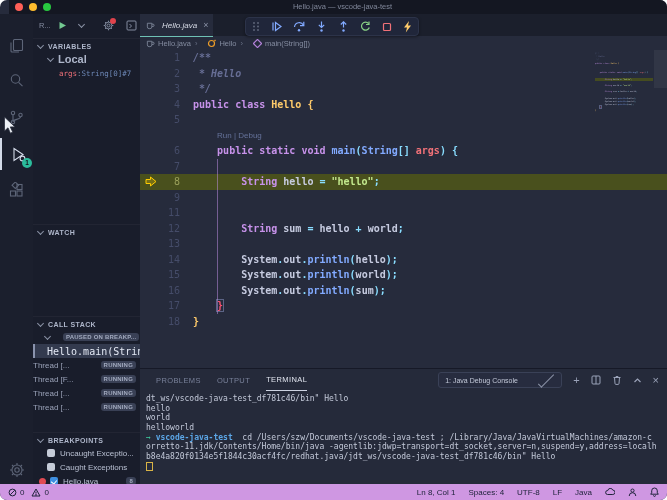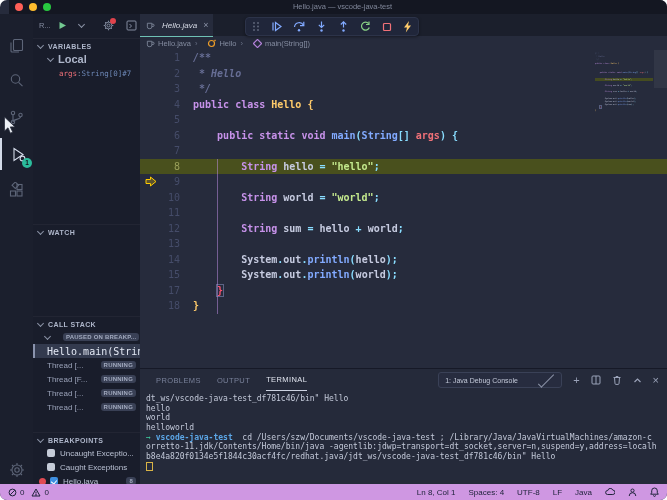--- a/index.html
+++ b/index.html
@@ -23,21 +23,21 @@
   .sb-ico{margin-left:7px;display:flex;align-items:center;position:relative;}
   .sec-head{position:absolute;left:0;width:107px;height:14px;display:flex;align-items:center;
             font-size:7px;font-weight:bold;letter-spacing:.4px;color:#aeb6ca;border-top:1px solid rgba(255,255,255,.04);}
   .chev{display:inline-block;width:4px;height:4px;border-left:1px solid #8a92a6;border-bottom:1px solid #8a92a6;
         transform:rotate(-45deg);margin:0 5px 1px 5px;flex:0 0 auto;}
   .sb-row{position:absolute;left:0;width:107px;height:14px;display:flex;align-items:center;font-size:8px;color:#9aa2b8;}
   .badge{background:#394055;color:#a2aabf;font-size:6px;font-weight:bold;letter-spacing:.2px;border-radius:3px;
          padding:1px 3px;white-space:nowrap;overflow:hidden;}
   #frame-row{background:#333a4e;border-left:2px solid #8a93ad;color:#e3e8f4;
              font-family:"DejaVu Sans Mono",monospace;font-size:10px;}
-  .thread-lbl{white-space:nowrap;overflow:hidden;flex:1 1 auto;margin-left:14px;}
+  .thread-lbl{white-space:nowrap;overflow:hidden;flex:1 1 auto;}
   .thread-badge{margin-right:4px;flex:0 0 auto;}
   .cb{width:8px;height:8px;border-radius:2px;background:#c6ccd8;flex:0 0 auto;position:relative;}
   .cb.on{background:#3f8fe0;}
   .cb.on::after{content:"";position:absolute;left:2px;top:1.5px;width:3px;height:4px;
                 border-right:1.3px solid #fff;border-bottom:1.3px solid #fff;transform:rotate(40deg);}
   .bp-dot{width:7px;height:7px;border-radius:50%;background:#e04a52;flex:0 0 auto;}
   .bp-label{color:#b9c0d2;margin-left:5px;white-space:nowrap;overflow:hidden;flex:1 1 auto;}
   
   #editor{position:absolute;left:140px;top:14px;width:527px;height:354px;background:#262b3c;}
   #tabbar{position:absolute;left:0;top:0;width:527px;height:22px;background:#1b1f2c;}
@@ -344,30 +344,31 @@
       <span>main(String[])</span>
     </div>
 
     <div id="code">
       <div id="code-lines">
           <div class="cl"><span class="ln">1</span><span class="lt"><span class="tk-cm">/**</span></span></div>
           <div class="cl"><span class="ln">2</span><span class="lt"><span class="tk-cm"> * Hello</span></span></div>
           <div class="cl"><span class="ln">3</span><span class="lt"><span class="tk-cm"> */</span></span></div>
           <div class="cl"><span class="ln">4</span><span class="lt"><span class="tk-kw">public class </span><span class="tk-cls">Hello </span><span class="tk-cls">{</span></span></div>
           <div class="cl"><span class="ln">5</span><span class="lt"><span>&nbsp;</span></span></div>
+          <div class="cl lensrow"><span class="lens">Run | Debug</span></div>
           <div class="cl"><span class="ln">6</span><span class="lt"><span class="tk-pl">    </span><span class="tk-kw">public static void </span><span class="tk-fn">main</span><span class="tk-op">(</span><span class="tk-fn">String</span><span class="tk-op">[] </span><span class="tk-pr">args</span><span class="tk-op">) {</span></span></div>
           <div class="cl"><span class="ln">7</span><span class="lt"><span>&nbsp;</span></span></div>
           <div class="cl hl"><span class="ln">8</span><span class="lt"><span class="tk-pl">        </span><span class="tk-kw">String </span><span class="tk-pl">hello </span><span class="tk-op">= </span><span class="tk-str">"hello"</span><span class="tk-op">;</span></span></div>
           <div class="cl"><span class="ln">9</span><span class="lt"><span>&nbsp;</span></span></div>
-          <div class="cl"><span class="ln">10</span><span class="lt"><span class="tk-pl">        </span><span class="tk-kw">String </span><span class="tk-pl">world </span><span class="tk-op">= </span><span class="tk-str">"world"</span><span class="tk-op">;</span></span></div>
           <div class="cl"><span class="ln">11</span><span class="lt"><span>&nbsp;</span></span></div>
           <div class="cl"><span class="ln">12</span><span class="lt"><span class="tk-pl">        </span><span class="tk-kw">String </span><span class="tk-pl">sum </span><span class="tk-op">= </span><span class="tk-pl">hello </span><span class="tk-op">+ </span><span class="tk-pl">world</span><span class="tk-op">;</span></span></div>
           <div class="cl"><span class="ln">13</span><span class="lt"><span>&nbsp;</span></span></div>
           <div class="cl"><span class="ln">14</span><span class="lt"><span class="tk-pl">        </span><span class="tk-pl">System</span><span class="tk-op">.</span><span class="tk-pl">out</span><span class="tk-op">.</span><span class="tk-fn">println</span><span class="tk-op">(</span><span class="tk-pl">hello</span><span class="tk-op">);</span></span></div>
           <div class="cl"><span class="ln">15</span><span class="lt"><span class="tk-pl">        </span><span class="tk-pl">System</span><span class="tk-op">.</span><span class="tk-pl">out</span><span class="tk-op">.</span><span class="tk-fn">println</span><span class="tk-op">(</span><span class="tk-pl">world</span><span class="tk-op">);</span></span></div>
+          <div class="cl"><span class="ln">16</span><span class="lt"><span class="tk-pl">        </span><span class="tk-pl">System</span><span class="tk-op">.</span><span class="tk-pl">out</span><span class="tk-op">.</span><span class="tk-fn">println</span><span class="tk-op">(</span><span class="tk-pl">sum</span><span class="tk-op">);</span></span></div>
           <div class="cl"><span class="ln">17</span><span class="lt"><span class="tk-pl">    </span><span class="tk-bm">}</span></span></div>
           <div class="cl"><span class="ln">18</span><span class="lt"><span class="tk-cls">}</span></span></div>
         </div>
       <div id="indent-guide"></div>
       <svg id="pause-arrow" width="12" height="11" viewBox="0 0 12 11">
         <path d="M1 3.5 h4.5 V1 L11 5.5 L5.5 10 V7.5 H1 Z" fill="rgba(255,204,0,.25)" stroke="#ffcc00" stroke-width="1"></path>
       </svg>
       <div id="minimap">
           <div class="cl"><span class="lt"><span class="tk-cm">/**</span></span></div>
           <div class="cl"><span class="lt"><span class="tk-cm"> * Hello</span></span></div>

